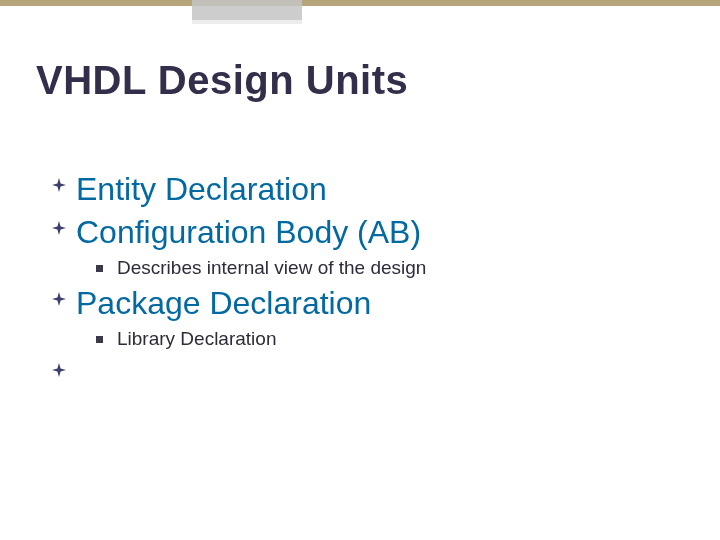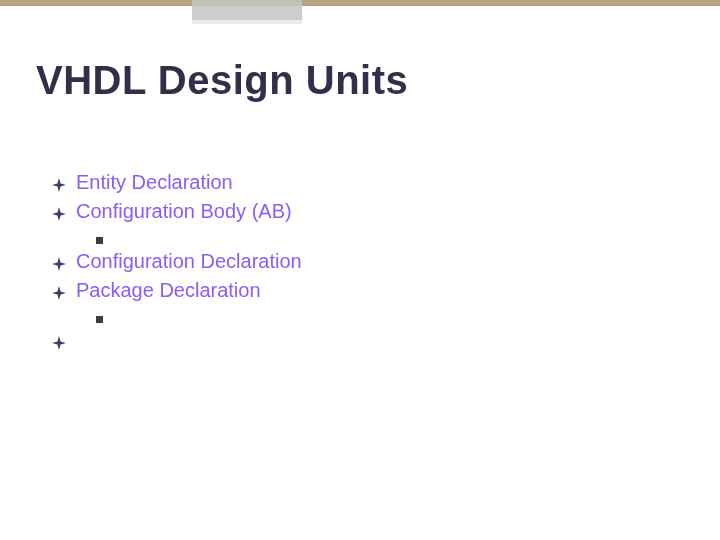--- a/index.html
+++ b/index.html
@@ -65,22 +65,22 @@
     margin: 6px 0 2px 0;
   }
   .lvl1 .bullet {
     flex: 0 0 auto;
     width: 14px;
     height: 14px;
     margin-top: 7px;
     margin-right: 10px;
   }
   .lvl1 .text {
-    font-size: 20px;
-    color: #8b5cf6;
+    font-size: 32px;
+    color: #0369a1;
   }
   .lvl2 {
     display: flex;
     align-items: flex-start;
     margin: 6px 0 6px 44px;
   }
   .lvl2 .sqbullet {
     flex: 0 0 auto;
     width: 7px;
     height: 7px;
@@ -119,41 +119,35 @@
     <div class="lvl1">
       <span class="bullet star">
         <svg viewBox="0 0 14 14" width="14" height="14">
             <path d="M7 0 L8.6 5.4 L14 7 L8.6 8.6 L7 14 L5.4 8.6 L0 7 L5.4 5.4 Z" fill="#3e3e6e"></path>
           </svg>
       </span>
       <span class="text">Configuration Body (AB)</span>
     </div>
     <div class="lvl2">
       <span class="sqbullet"></span>
+      <span class="text">Describes internal view of the design</span>
     </div>
 
-    <div class="lvl1">
-      <span class="bullet star">
-        <svg viewBox="0 0 14 14" width="14" height="14">
-            <path d="M7 0 L8.6 5.4 L14 7 L8.6 8.6 L7 14 L5.4 8.6 L0 7 L5.4 5.4 Z" fill="#3e3e6e"></path>
-          </svg>
-      </span>
-      <span class="text">Configuration Declaration</span>
-    </div>
 
     <div class="lvl1">
       <span class="bullet star">
         <svg viewBox="0 0 14 14" width="14" height="14">
             <path d="M7 0 L8.6 5.4 L14 7 L8.6 8.6 L7 14 L5.4 8.6 L0 7 L5.4 5.4 Z" fill="#3e3e6e"></path>
           </svg>
       </span>
       <span class="text">Package Declaration</span>
     </div>
     <div class="lvl2">
       <span class="sqbullet"></span>
+      <span class="text">Library Declaration</span>
     </div>
 
     <div class="lvl1">
       <span class="bullet star">
         <svg viewBox="0 0 14 14" width="14" height="14">
             <path d="M7 0 L8.6 5.4 L14 7 L8.6 8.6 L7 14 L5.4 8.6 L0 7 L5.4 5.4 Z" fill="#3e3e6e"></path>
           </svg>
       </span>
     </div>
 

